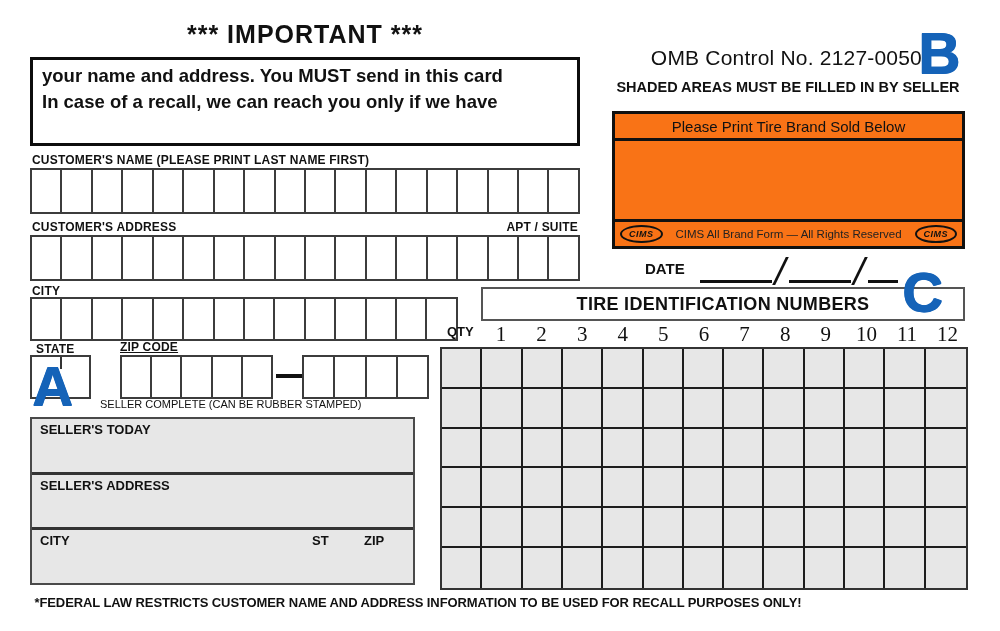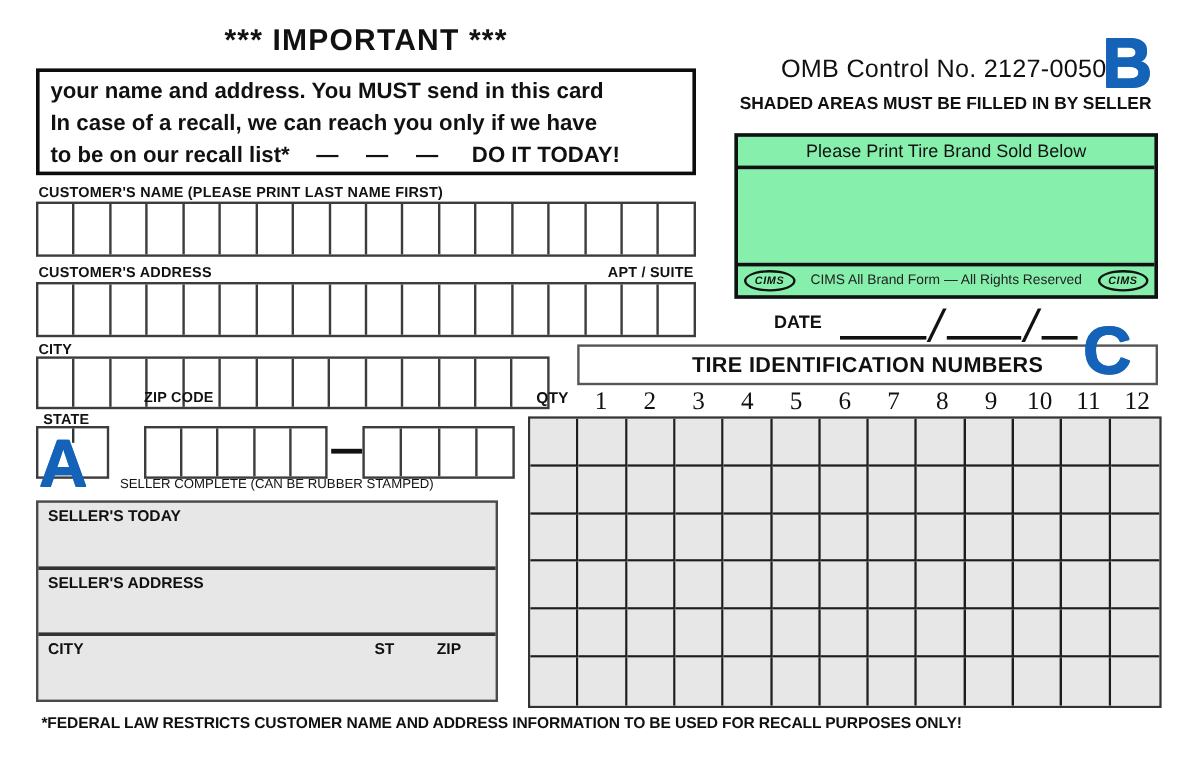--- a/index.html
+++ b/index.html
@@ -84,21 +84,21 @@
     white-space: nowrap;
   }
   .shaded-note {
     left: 610px; top: 79px; width: 356px;
     text-align: center; font-size: 14.5px; font-weight: bold;
     white-space: nowrap;
   }
   .brand-box {
     left: 612px; top: 111px; width: 353px; height: 138px;
     border: 3px solid #111;
-    display: flex; flex-direction: column; background: #86efac;
+    display: flex; flex-direction: column; background: #f97316;
   }
   .brand-header {
     height: 27px; border-bottom: 3px solid #111;
     display: flex; align-items: center; justify-content: center;
     font-size: 15px;
   }
   .brand-body { flex: 1; }
   .cims-strip {
     height: 27px; border-top: 3px solid #111;
     display: flex; align-items: center; justify-content: space-between;
@@ -156,25 +156,20 @@
   .gcell.lastrow { border-bottom: none; }
 </style>
 </head>
 <body>
 
 <div class="abs important-title">*** IMPORTANT ***</div>
 
 <div class="abs notice-box">
   <div>your name and address. You MUST send in this card</div>
   <div>In case of a recall, we can reach you only if we have</div>
-  <div class="notice-line3">
-    <span>to be on our recall list*</span>
-    <span class="dashes">— — —</span>
-    <span>DO IT TODAY!</span>
-  </div>
 </div>
 
 <div class="abs flabel" style="left:32px; top:153px;">CUSTOMER'S NAME (PLEASE PRINT LAST NAME FIRST)</div>
 <div class="abs cellrow" style="left:30px; top:168px; width:550px; height:46px;">
     <div class="cell"></div>
     <div class="cell"></div>
     <div class="cell"></div>
     <div class="cell"></div>
     <div class="cell"></div>
     <div class="cell"></div>
@@ -229,21 +224,21 @@
     <div class="cell"></div>
     <div class="cell"></div>
     <div class="cell"></div>
     <div class="cell"></div>
     <div class="cell"></div>
     <div class="cell"></div>
     <div class="cell"></div>
   </div>
 
 <div class="abs flabel" style="left:36px; top:342px;">STATE</div>
-<div class="abs flabel" style="left:120px; top:324px;">ZIP CODE</div>
+<div class="abs flabel" style="left:120px; top:340px;text-decoration:underline;">ZIP CODE</div>
 
 <div class="abs state-box">
   <div class="state-tick"></div>
 </div>
 <div class="abs cellrow" style="left:120px; top:355px; width:153px; height:44px;">
     <div class="cell"></div>
     <div class="cell"></div>
     <div class="cell"></div>
     <div class="cell"></div>
     <div class="cell"></div>

